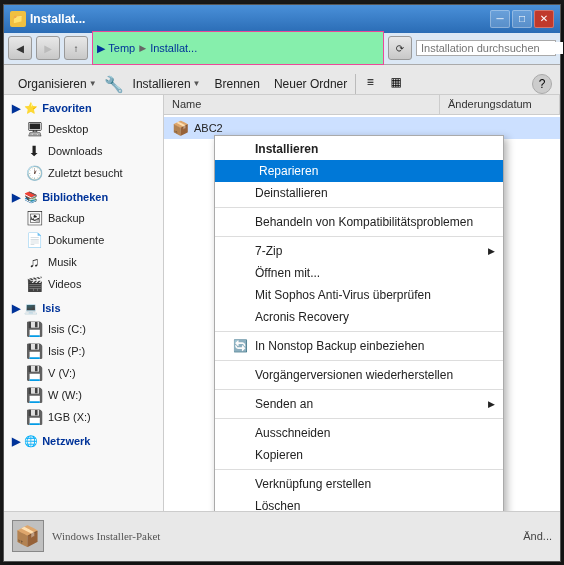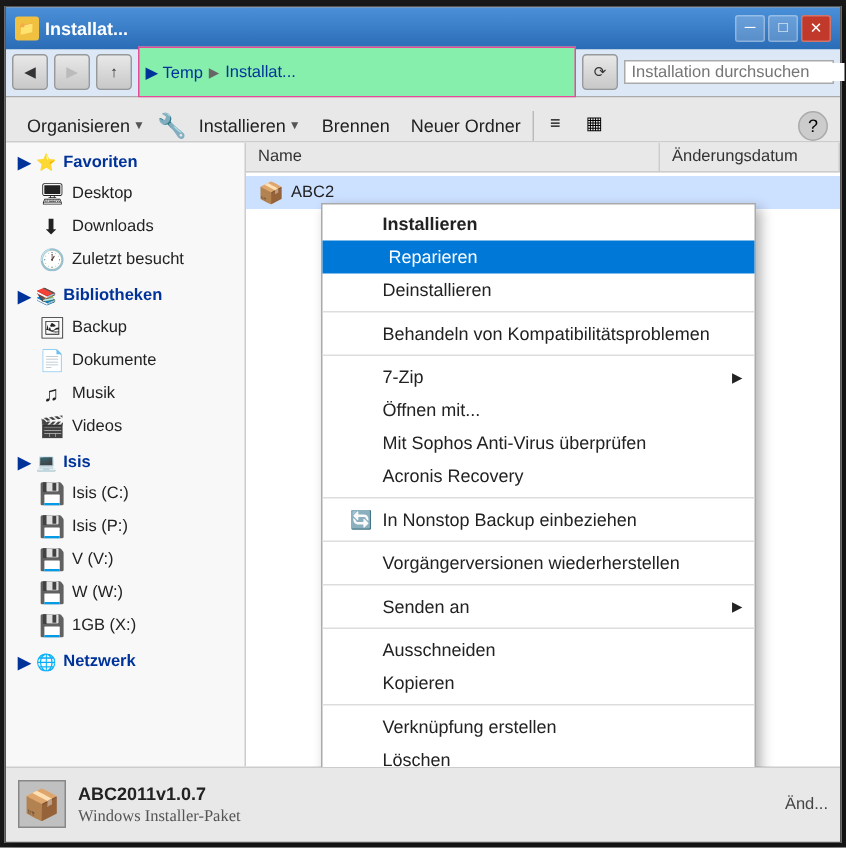--- a/index.html
+++ b/index.html
@@ -606,18 +606,17 @@
         </div>
       </div>
     </div>
   </div>
 
   <div class="statusbar">
     <div class="status-file-icon">
       <span style="font-size:20px;">📦</span>
     </div>
     <div class="status-text">
-      <span class="status-name">ABC2011v1.0.7</span>
       <span class="status-type">Windows Installer-Paket</span>
     </div>
     <span class="status-date">Änd...</span>
   </div>
 </div>
 
 </body></html>

